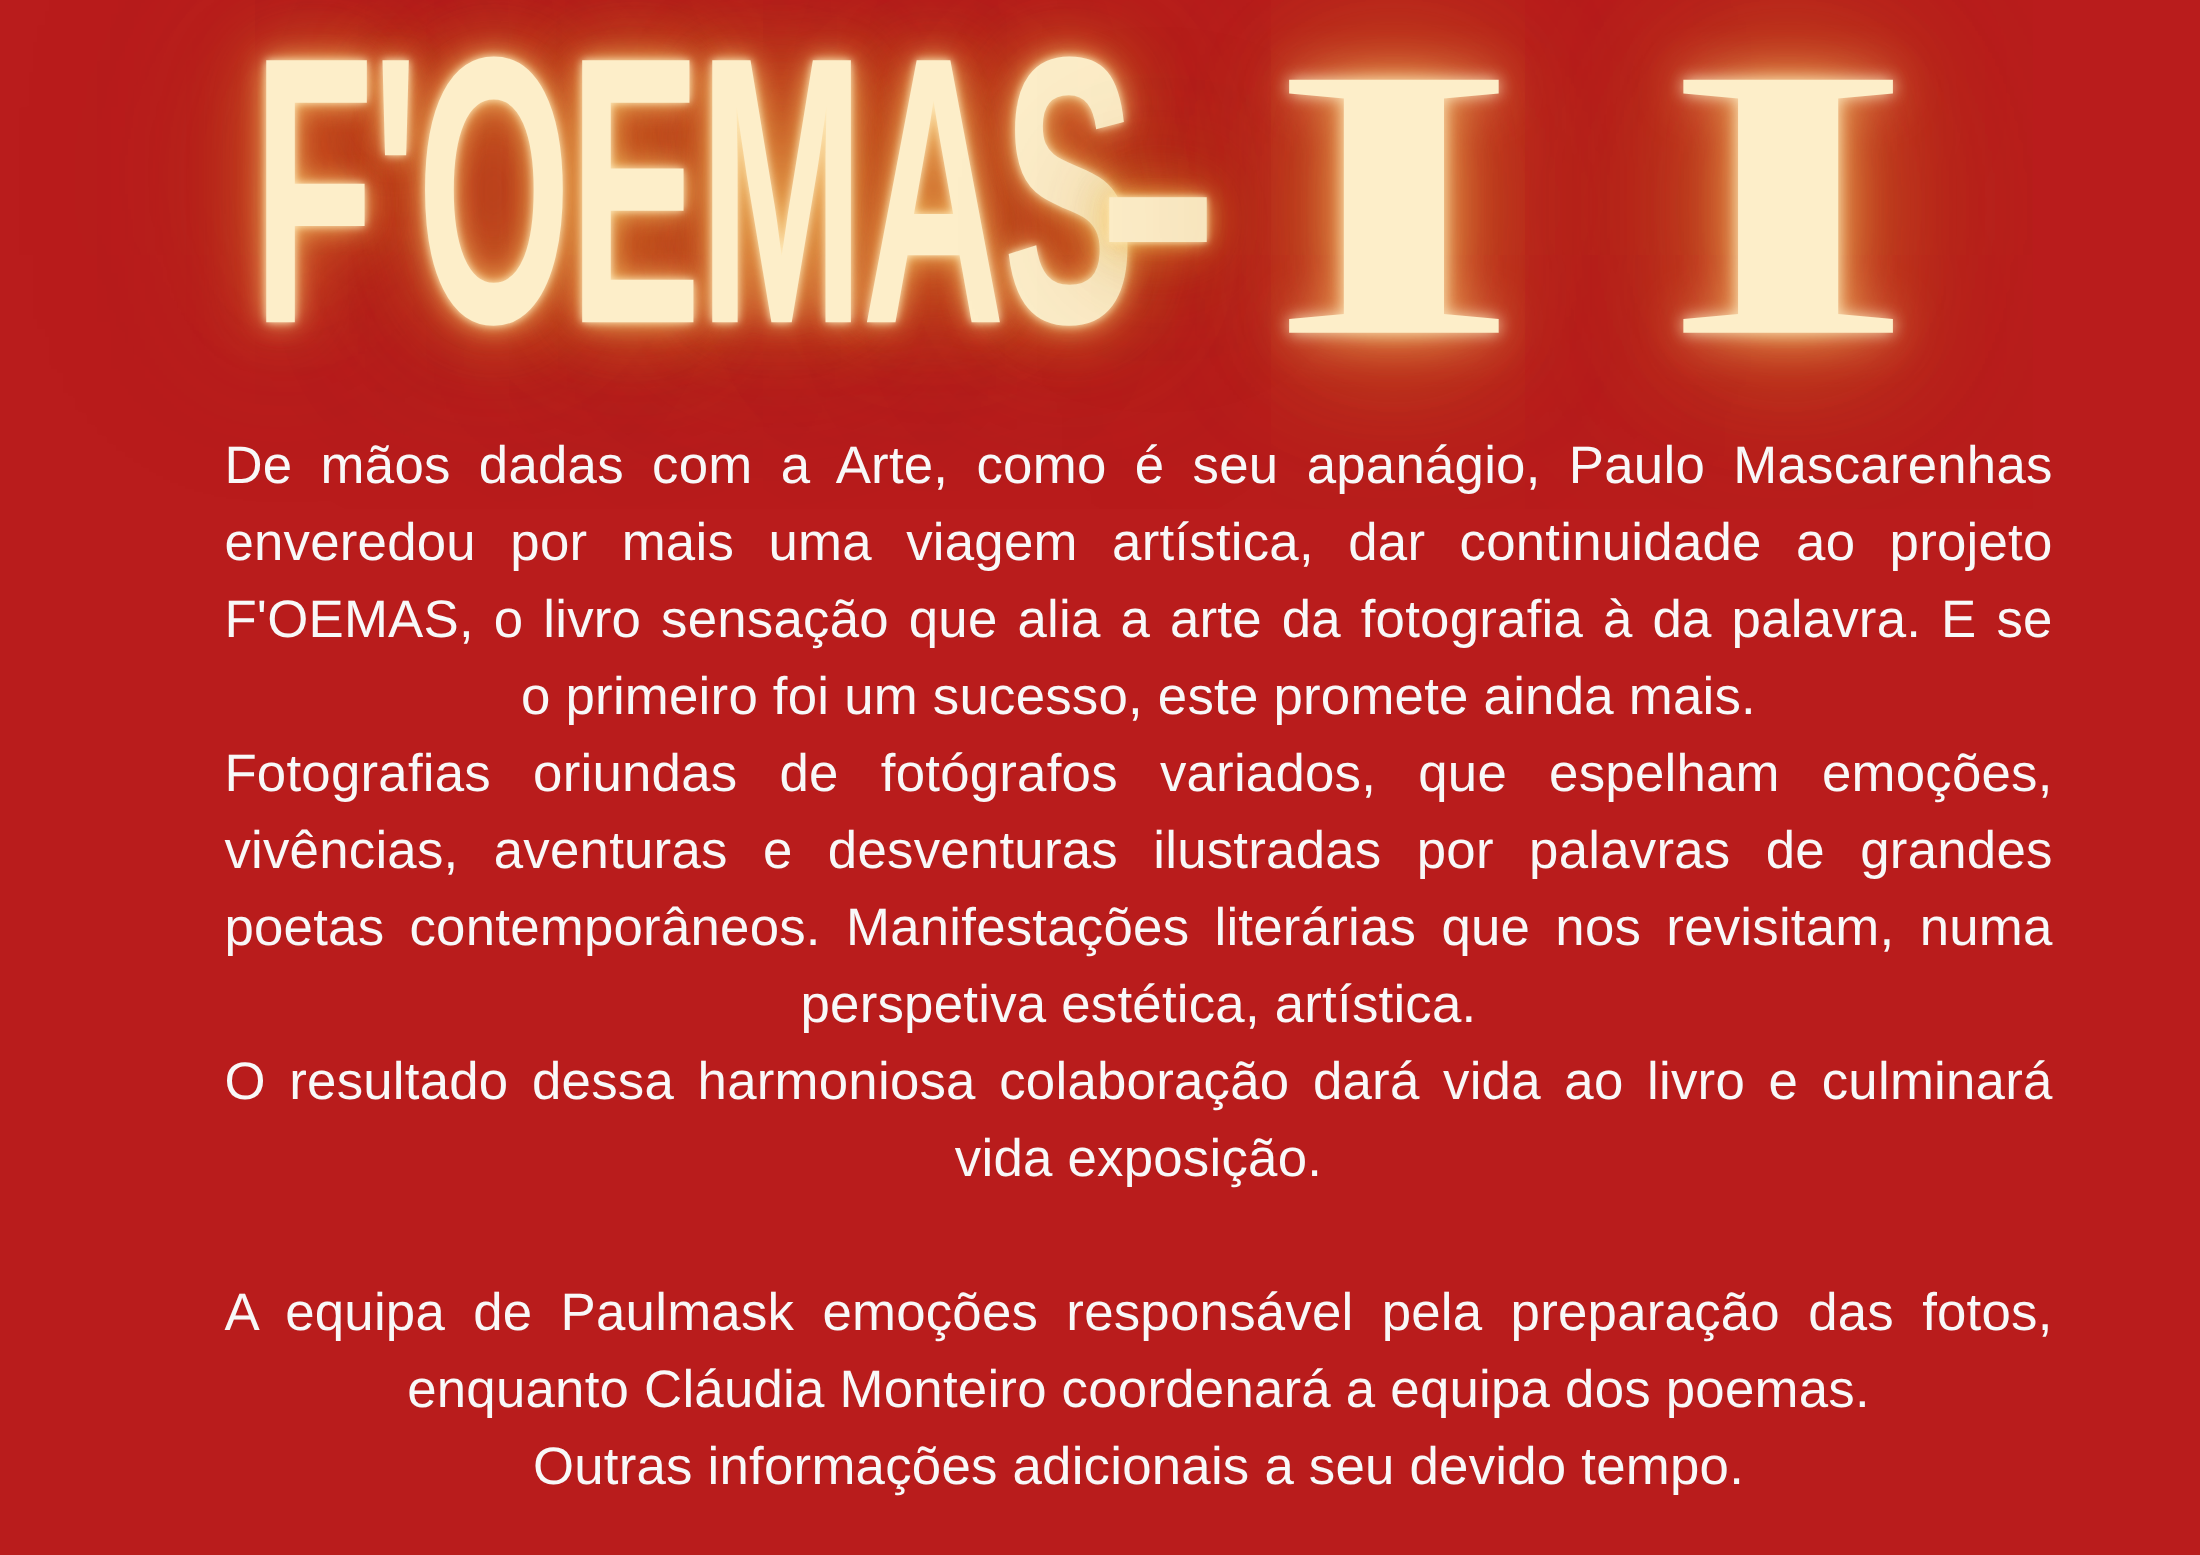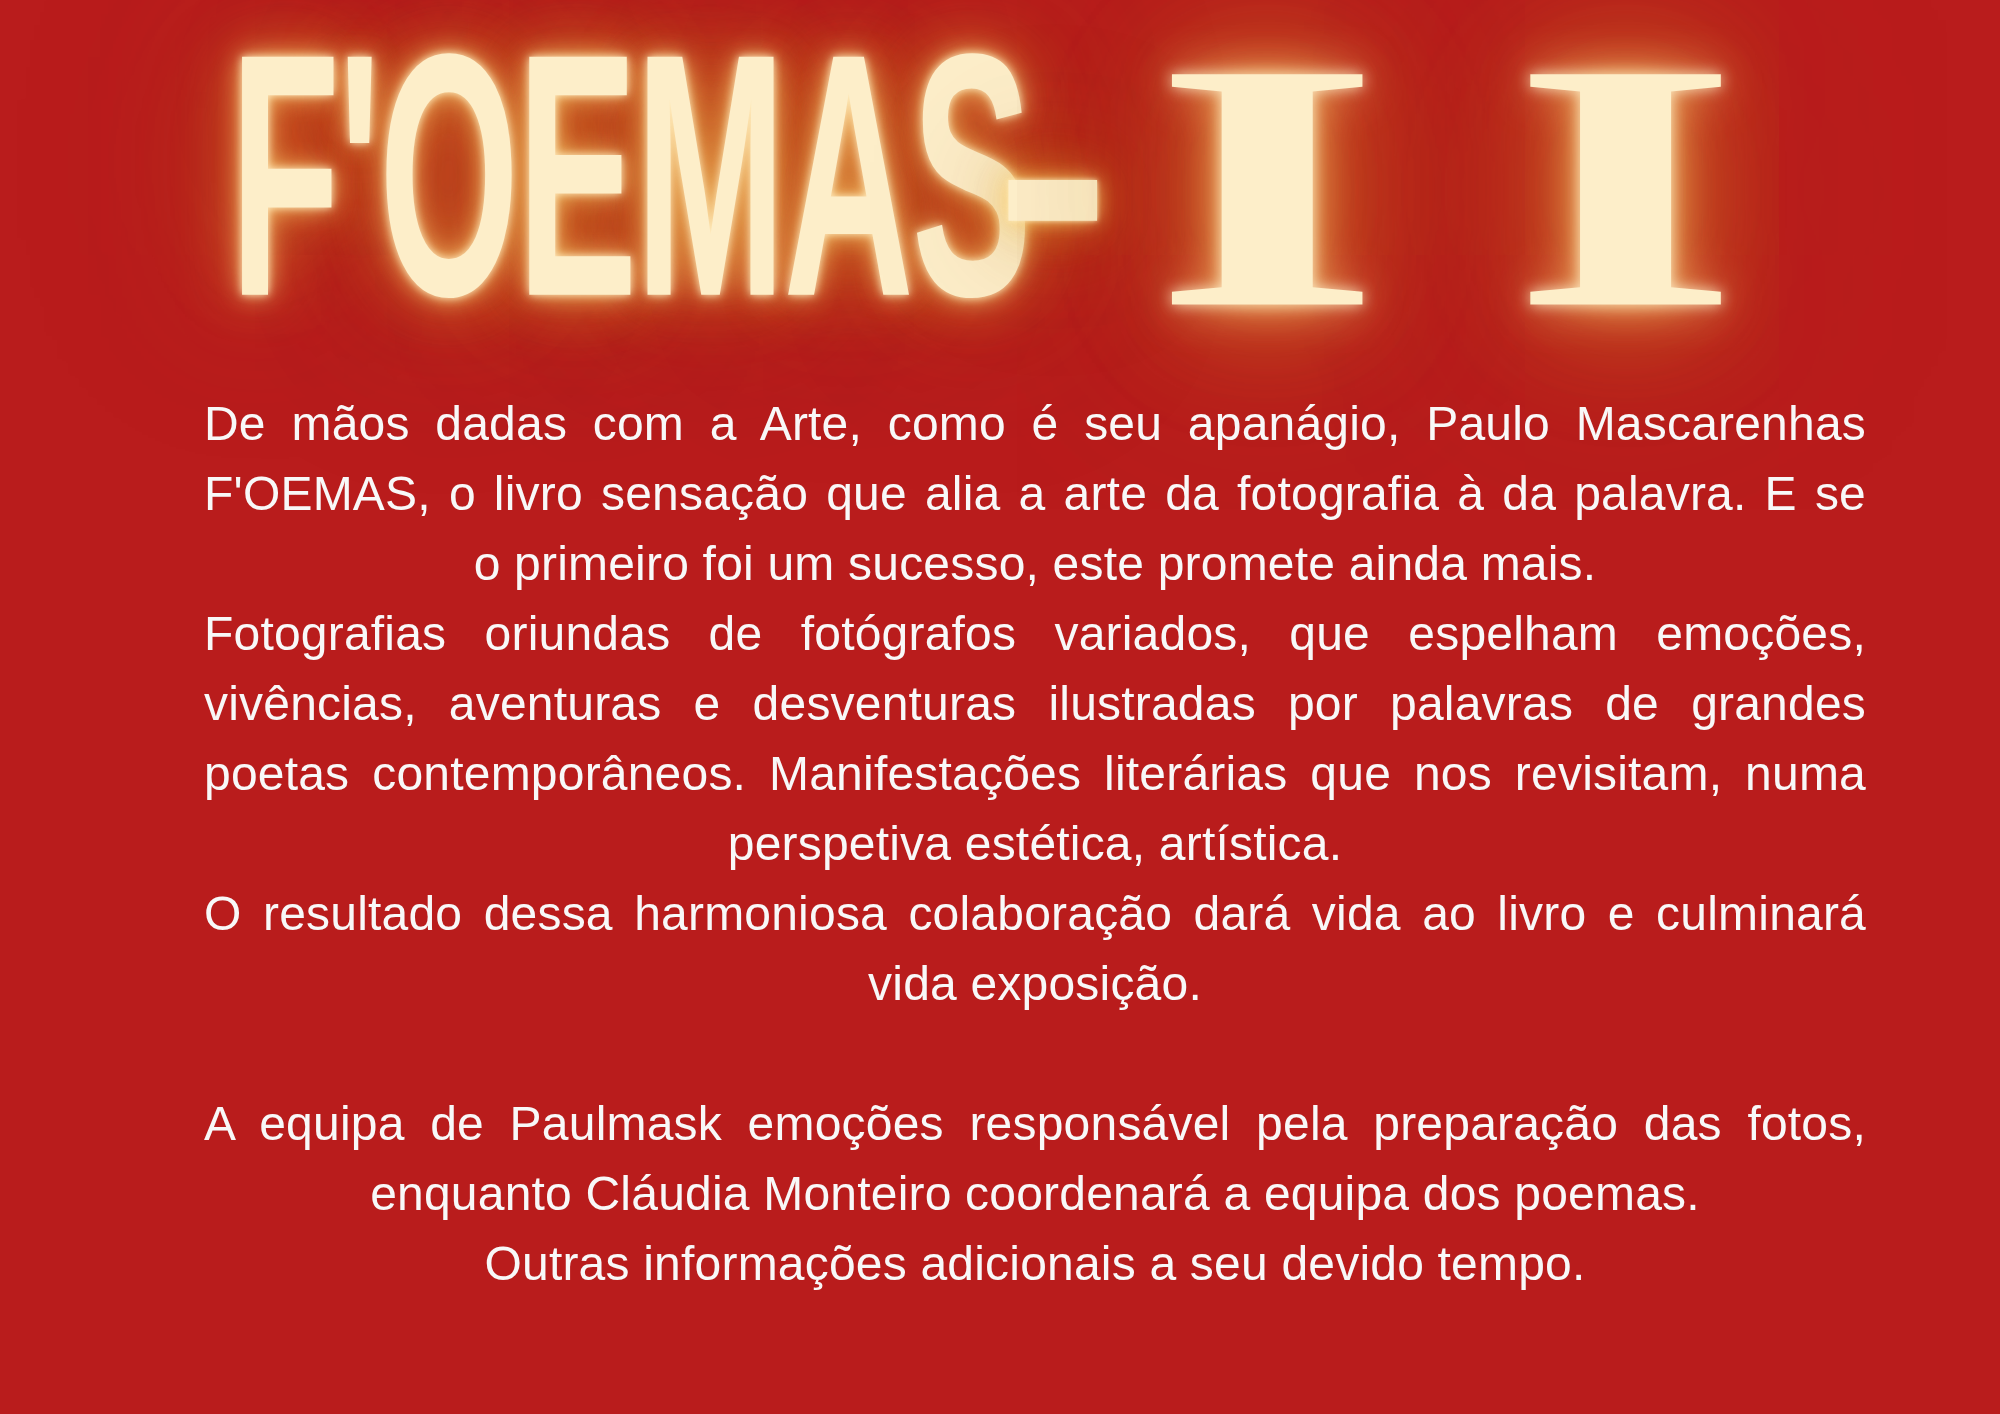--- a/index.html
+++ b/index.html
@@ -95,20 +95,21 @@
 <div class="page">
 
   <div class="title-block">
     <span class="t-foemas glow">F'OEMAS</span>
     <span class="t-dash glow">▬</span>
     <span class="t-ii glow">II</span>
   </div>
 
   <div class="body-text">
       <div class="line just">De mãos dadas com a Arte, como é seu apanágio, Paulo Mascarenhas</div>
+      <div class="line just">enveredou por mais uma viagem artística, dar continuidade ao projeto</div>
       <div class="line just">F'OEMAS, o livro sensação que alia a arte da fotografia à da palavra. E se</div>
       <div class="line">o primeiro foi um sucesso, este promete ainda mais.</div>
       <div class="line just">Fotografias oriundas de fotógrafos variados, que espelham emoções,</div>
       <div class="line just">vivências, aventuras e desventuras ilustradas por palavras de grandes</div>
       <div class="line just">poetas contemporâneos. Manifestações literárias que nos revisitam, numa</div>
       <div class="line">perspetiva estética, artística.</div>
       <div class="line just">O resultado dessa harmoniosa colaboração dará vida ao livro e culminará</div>
       <div class="line">vida exposição.</div>
       <div class="line">&nbsp;</div>
       <div class="line just">A equipa de Paulmask emoções responsável pela preparação das fotos,</div>

